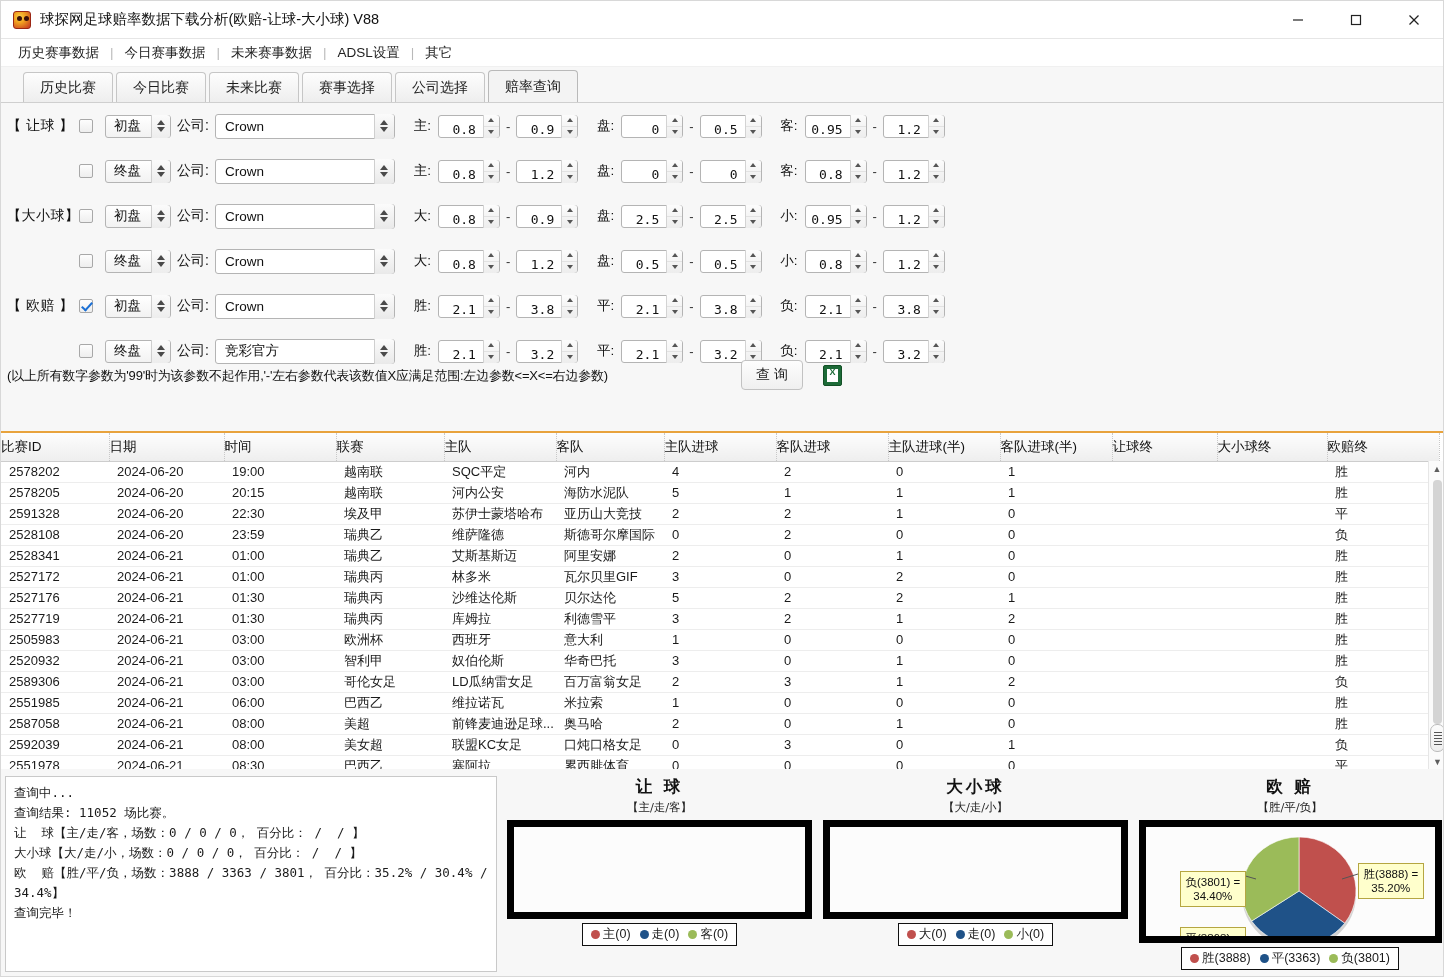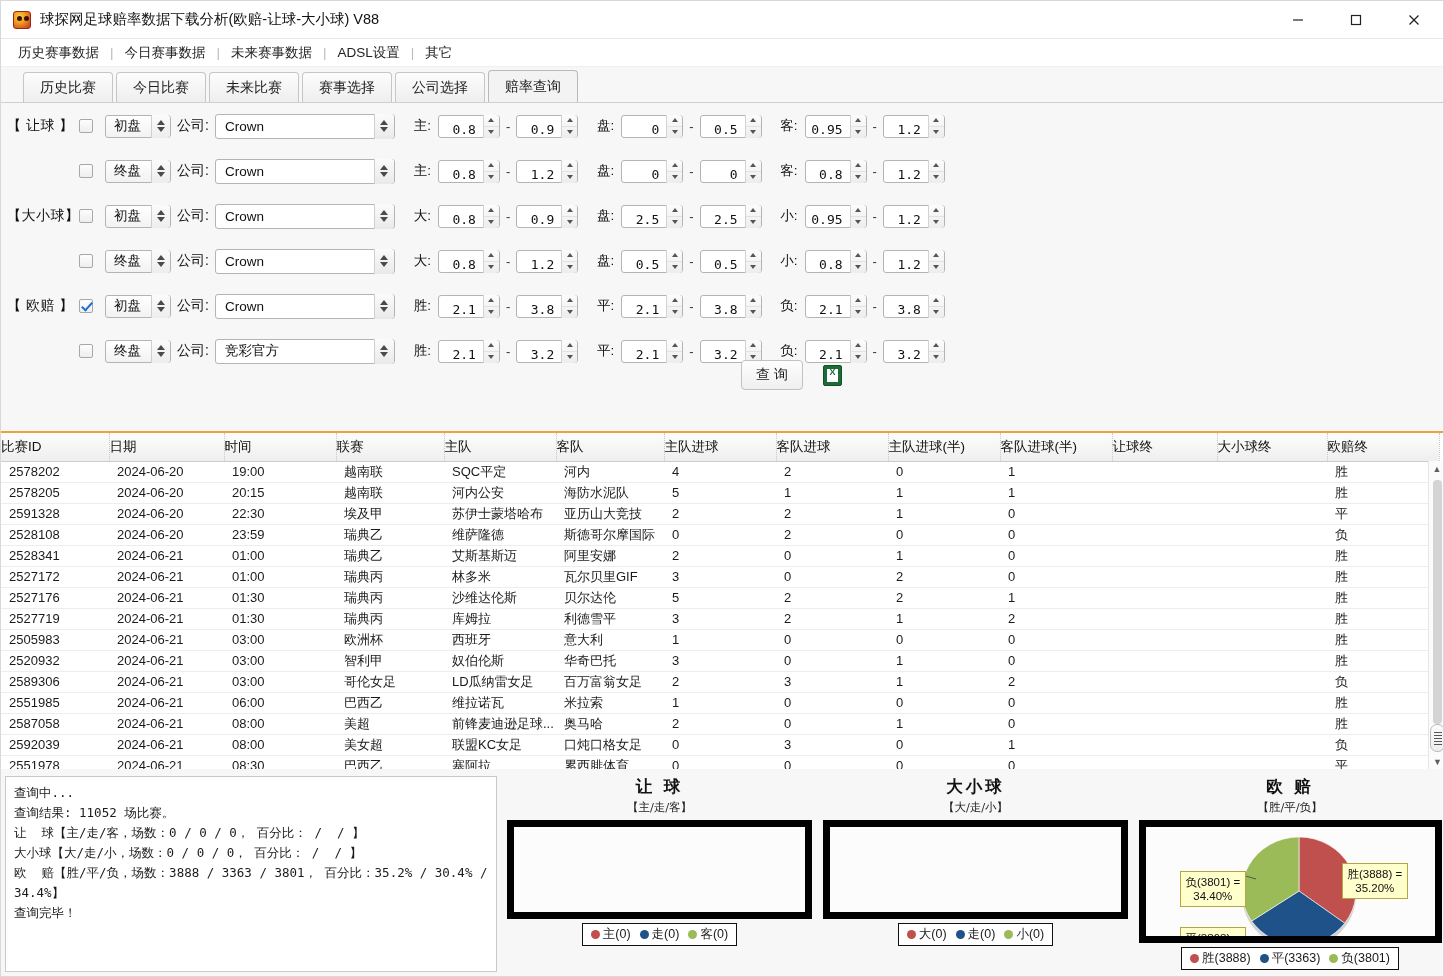--- a/index.html
+++ b/index.html
@@ -1038,20 +1038,21 @@
             <span class="sb">
               <i class="sarr-up"></i>
             </span>
             <span class="sb">
               <i class="sarr-dn"></i>
             </span>
           </span>
         </div>
       </div>
     <div class="noteline">
+      <div class="note-text">(以上所有数字参数为'99'时为该参数不起作用,'-'左右参数代表该数值X应满足范围:左边参数&lt;=X&lt;=右边参数)</div>
       <div class="btn-query">查 询</div>
       <div class="xls-icon">
           <div class="sheet"></div>
         </div>
     </div>
   </div>
 
   <div class="tablewrap">
     <table class="grid">
       <thead>
@@ -1381,21 +1382,21 @@
           <g id="pieleaders" stroke="#555" stroke-width="1" fill="none">
               <path d="M 196 52 L 212 47"></path>
               <path d="M 153 118 L 153 110"></path>
               <path d="M 110 52 L 96 48"></path>
             </g>
         </svg>
         <div class="callout" style="left:34px;top:44px;">
           <div>负(3801) =</div>
           <div>34.40%</div>
         </div>
-        <div class="callout" style="left:196px;top:36px;">
+        <div class="callout" style="left:212px;top:36px;">
           <div>胜(3888) =</div>
           <div>35.20%</div>
         </div>
         <div class="callout" style="left:34px;top:100px;">
           <div>平(3363) =</div>
           <div>30.40%</div>
         </div>
       </div>
       <div class="legend-wrap">
         <div class="legend" id="legend-2">

